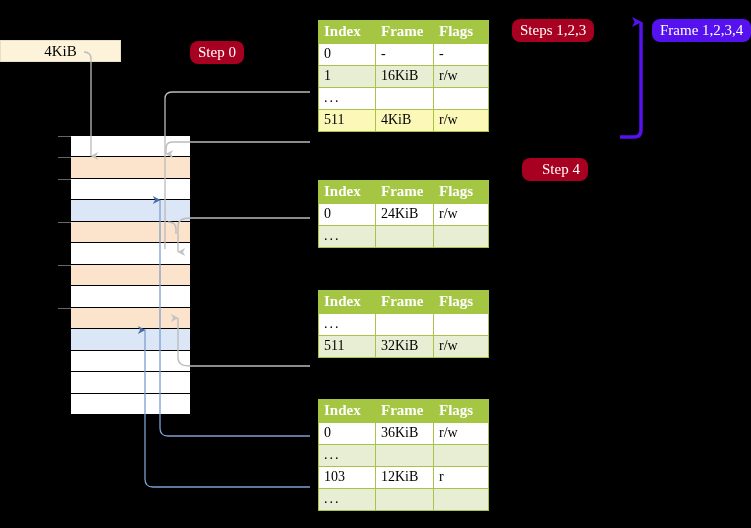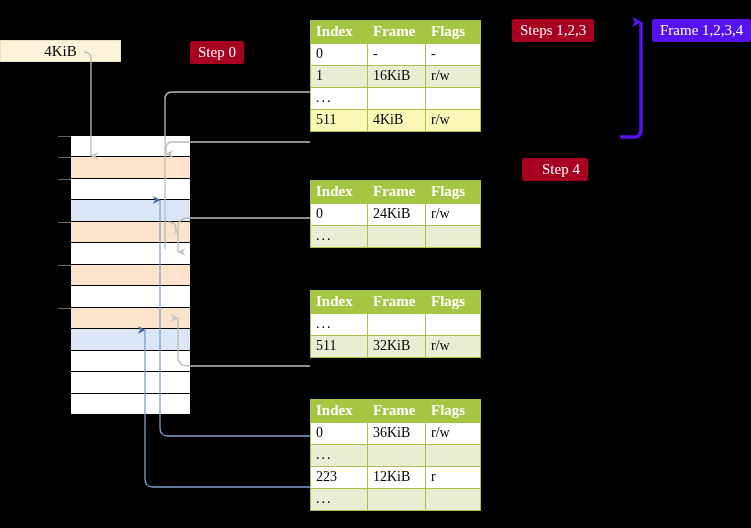--- a/index.html
+++ b/index.html
@@ -5,21 +5,21 @@
   html,body{margin:0;padding:0;background:#000;}
   body{
     width:751px;height:528px;position:relative;overflow:hidden;
     font-family:"Liberation Serif", serif;
   }
   .canvas{position:absolute;left:0;top:0;width:751px;height:528px;}
 
   
   .badge{
     position:absolute;color:#ffffff;font-size:15px;line-height:18px;
-    padding:2px 8px 3px 8px;white-space:nowrap;border-radius:2px;
+    padding:2px 8px 3px 8px;white-space:nowrap;border-radius:8px;
     font-family:"Liberation Serif", serif;
   }
   .badge-red{background:#a80020;}
   .badge-blue{background:#5511ee;}
 
   .sizebox{
     position:absolute;background:#fdf3da;border:1px solid #e8dfc0;
     color:#000;font-size:15px;line-height:21px;text-align:center;
     box-sizing:border-box;
   }
@@ -34,20 +34,21 @@
   .mem-row.blue{background:#dbe6f6;}
   .mem-top-border{position:absolute;left:71px;top:135px;width:119px;height:1px;background:#000;}
   .mem-side{position:absolute;top:136px;width:1px;height:279px;background:#000;}
   .mem-tick{position:absolute;height:1px;width:13px;background:#666;}
 
   
   .ptable{
     position:absolute;border-collapse:collapse;
     font-family:"Liberation Serif", serif;font-size:14px;
     background:#6d28d9;
+    margin-left:8px;
   }
   .ptable td,.ptable th{
     border:1px solid #aac24a;padding:2px 5px 3px 5px;
     text-align:left;vertical-align:middle;color:#000;
     height:18px;box-sizing:border-box;
   }
   .ptable th{
     background:#a5c642;color:#ffffff;font-weight:bold;font-size:15px;
     border:1px solid #a5c642;
   }
@@ -195,21 +196,21 @@
             <td class="c-index">0</td>
             <td class="c-frame">36KiB</td>
             <td class="c-flags">r/w</td>
           </tr>
           <tr class="row-alt">
             <td class="c-index ellip">...</td>
             <td class="c-frame"></td>
             <td class="c-flags"></td>
           </tr>
           <tr class="row-plain">
-            <td class="c-index">223</td>
+            <td class="c-index">103</td>
             <td class="c-frame">12KiB</td>
             <td class="c-flags">r</td>
           </tr>
           <tr class="row-alt">
             <td class="c-index ellip">...</td>
             <td class="c-frame"></td>
             <td class="c-flags"></td>
           </tr>
         </tbody>
       </table>

